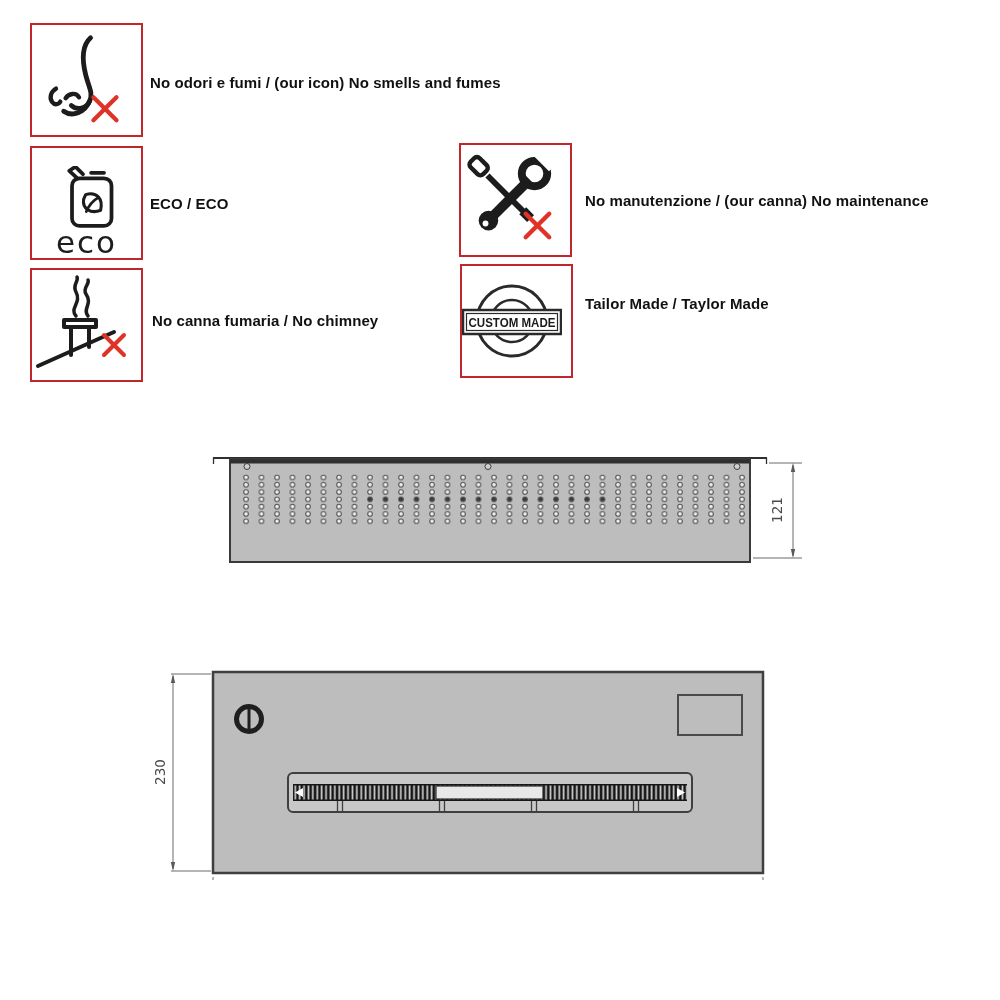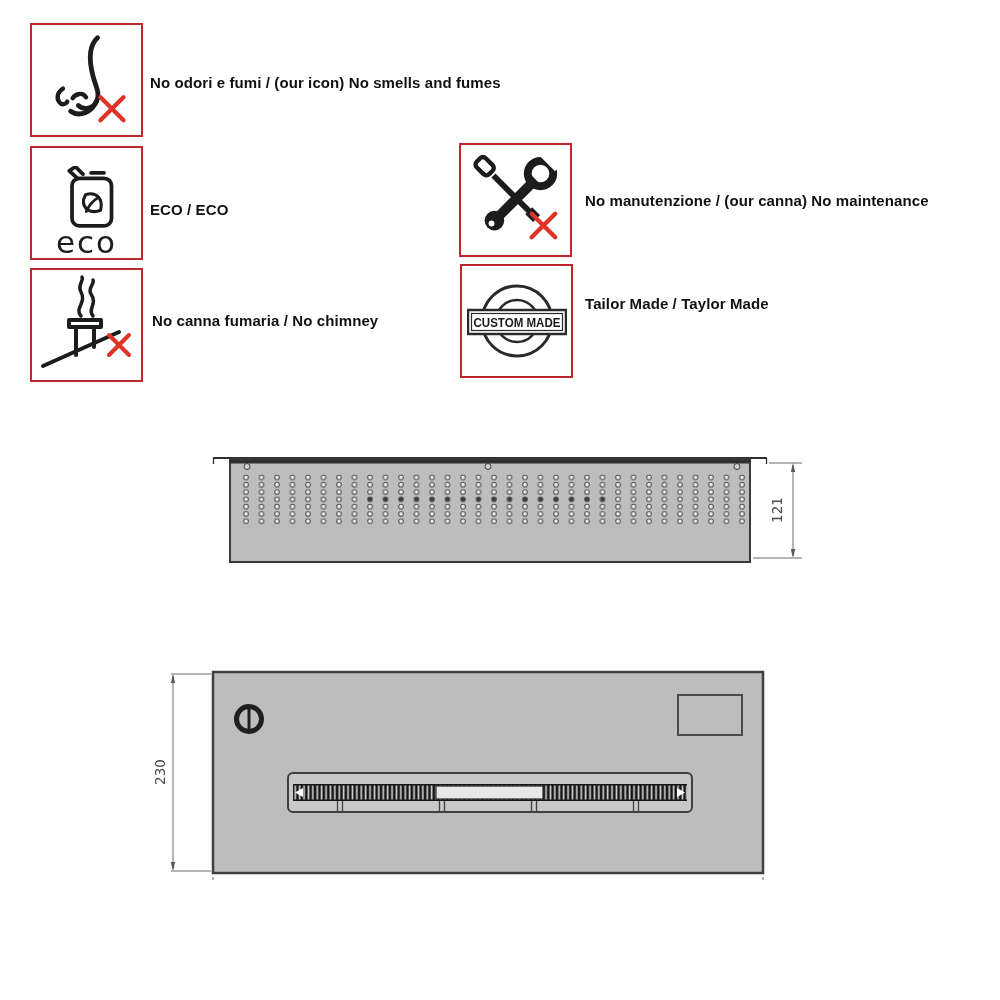--- a/index.html
+++ b/index.html
@@ -2,21 +2,21 @@
 <html><head>
 <meta charset="utf-8">
 <style>
   * { margin:0; padding:0; box-sizing:border-box; }
   html,body { background:#fff; font-family:"Liberation Sans", sans-serif; }
   .canvas { position:relative; width:1000px; height:880px; background:#ffffff; overflow:hidden; }
 
   .icon-box {
     position:absolute; width:113px; height:114px;
     border:2px solid #c0272d; background:#fff;
-    display:flex; align-items:center; justify-content:center;
+    display:flex; align-items:center; 
   }
   .icon-box.col { flex-direction:column; justify-content:flex-start; padding-top:18px; }
 
   .feature-label {
     position:absolute; font-size:15px; font-weight:bold; color:#111;
     white-space:nowrap; letter-spacing:0.1px;
   }
 
   .eco-text {
     font-size:31px; color:#1d1d1d; line-height:1; letter-spacing:2px;
@@ -58,21 +58,21 @@
       <g fill="none" stroke="#1c1c1c" stroke-width="5.5" stroke-linecap="round" stroke-linejoin="round">
         <rect x="28" y="18" width="58" height="70" rx="11"></rect>
         <path d="M36,18 L24,7 L33,1 L44,12"></path>
         <line x1="56" y1="10" x2="75" y2="10"></line>
         <path d="M48,42 C64,37 74,48 70,65 C55,71 43,62 45,49 Z" stroke-width="4.5"></path>
         <path d="M49,67 C53,57 60,50 67,46" stroke-width="4"></path>
       </g>
     </svg>
     <div class="eco-text">eco</div>
   </div>
-  <div class="feature-label" style="left:150px; top:201px;">ECO / ECO</div>
+  <div class="feature-label" style="left:150px; top:195px;">ECO / ECO</div>
 
   <div class="icon-box" style="left:30px; top:268px;">
     <svg width="100" height="102" viewBox="0 0 100 100">
       <g fill="none" stroke="#1c1c1c" stroke-width="4" stroke-linecap="round" stroke-linejoin="round">
         <line x1="6" y1="91" x2="82" y2="57"></line>
         <line x1="39" y1="80" x2="39" y2="52"></line>
         <line x1="57" y1="72" x2="57" y2="52"></line>
         <rect x="32" y="45" width="32" height="7"></rect>
         <path d="M44,41 C37,33 50,28 44,17 C40,10 47,6 45,2" stroke-width="3.5"></path>
         <path d="M56,41 C50,34 61,29 54,19 C50,13 58,9 56,5" stroke-width="3.5"></path>

